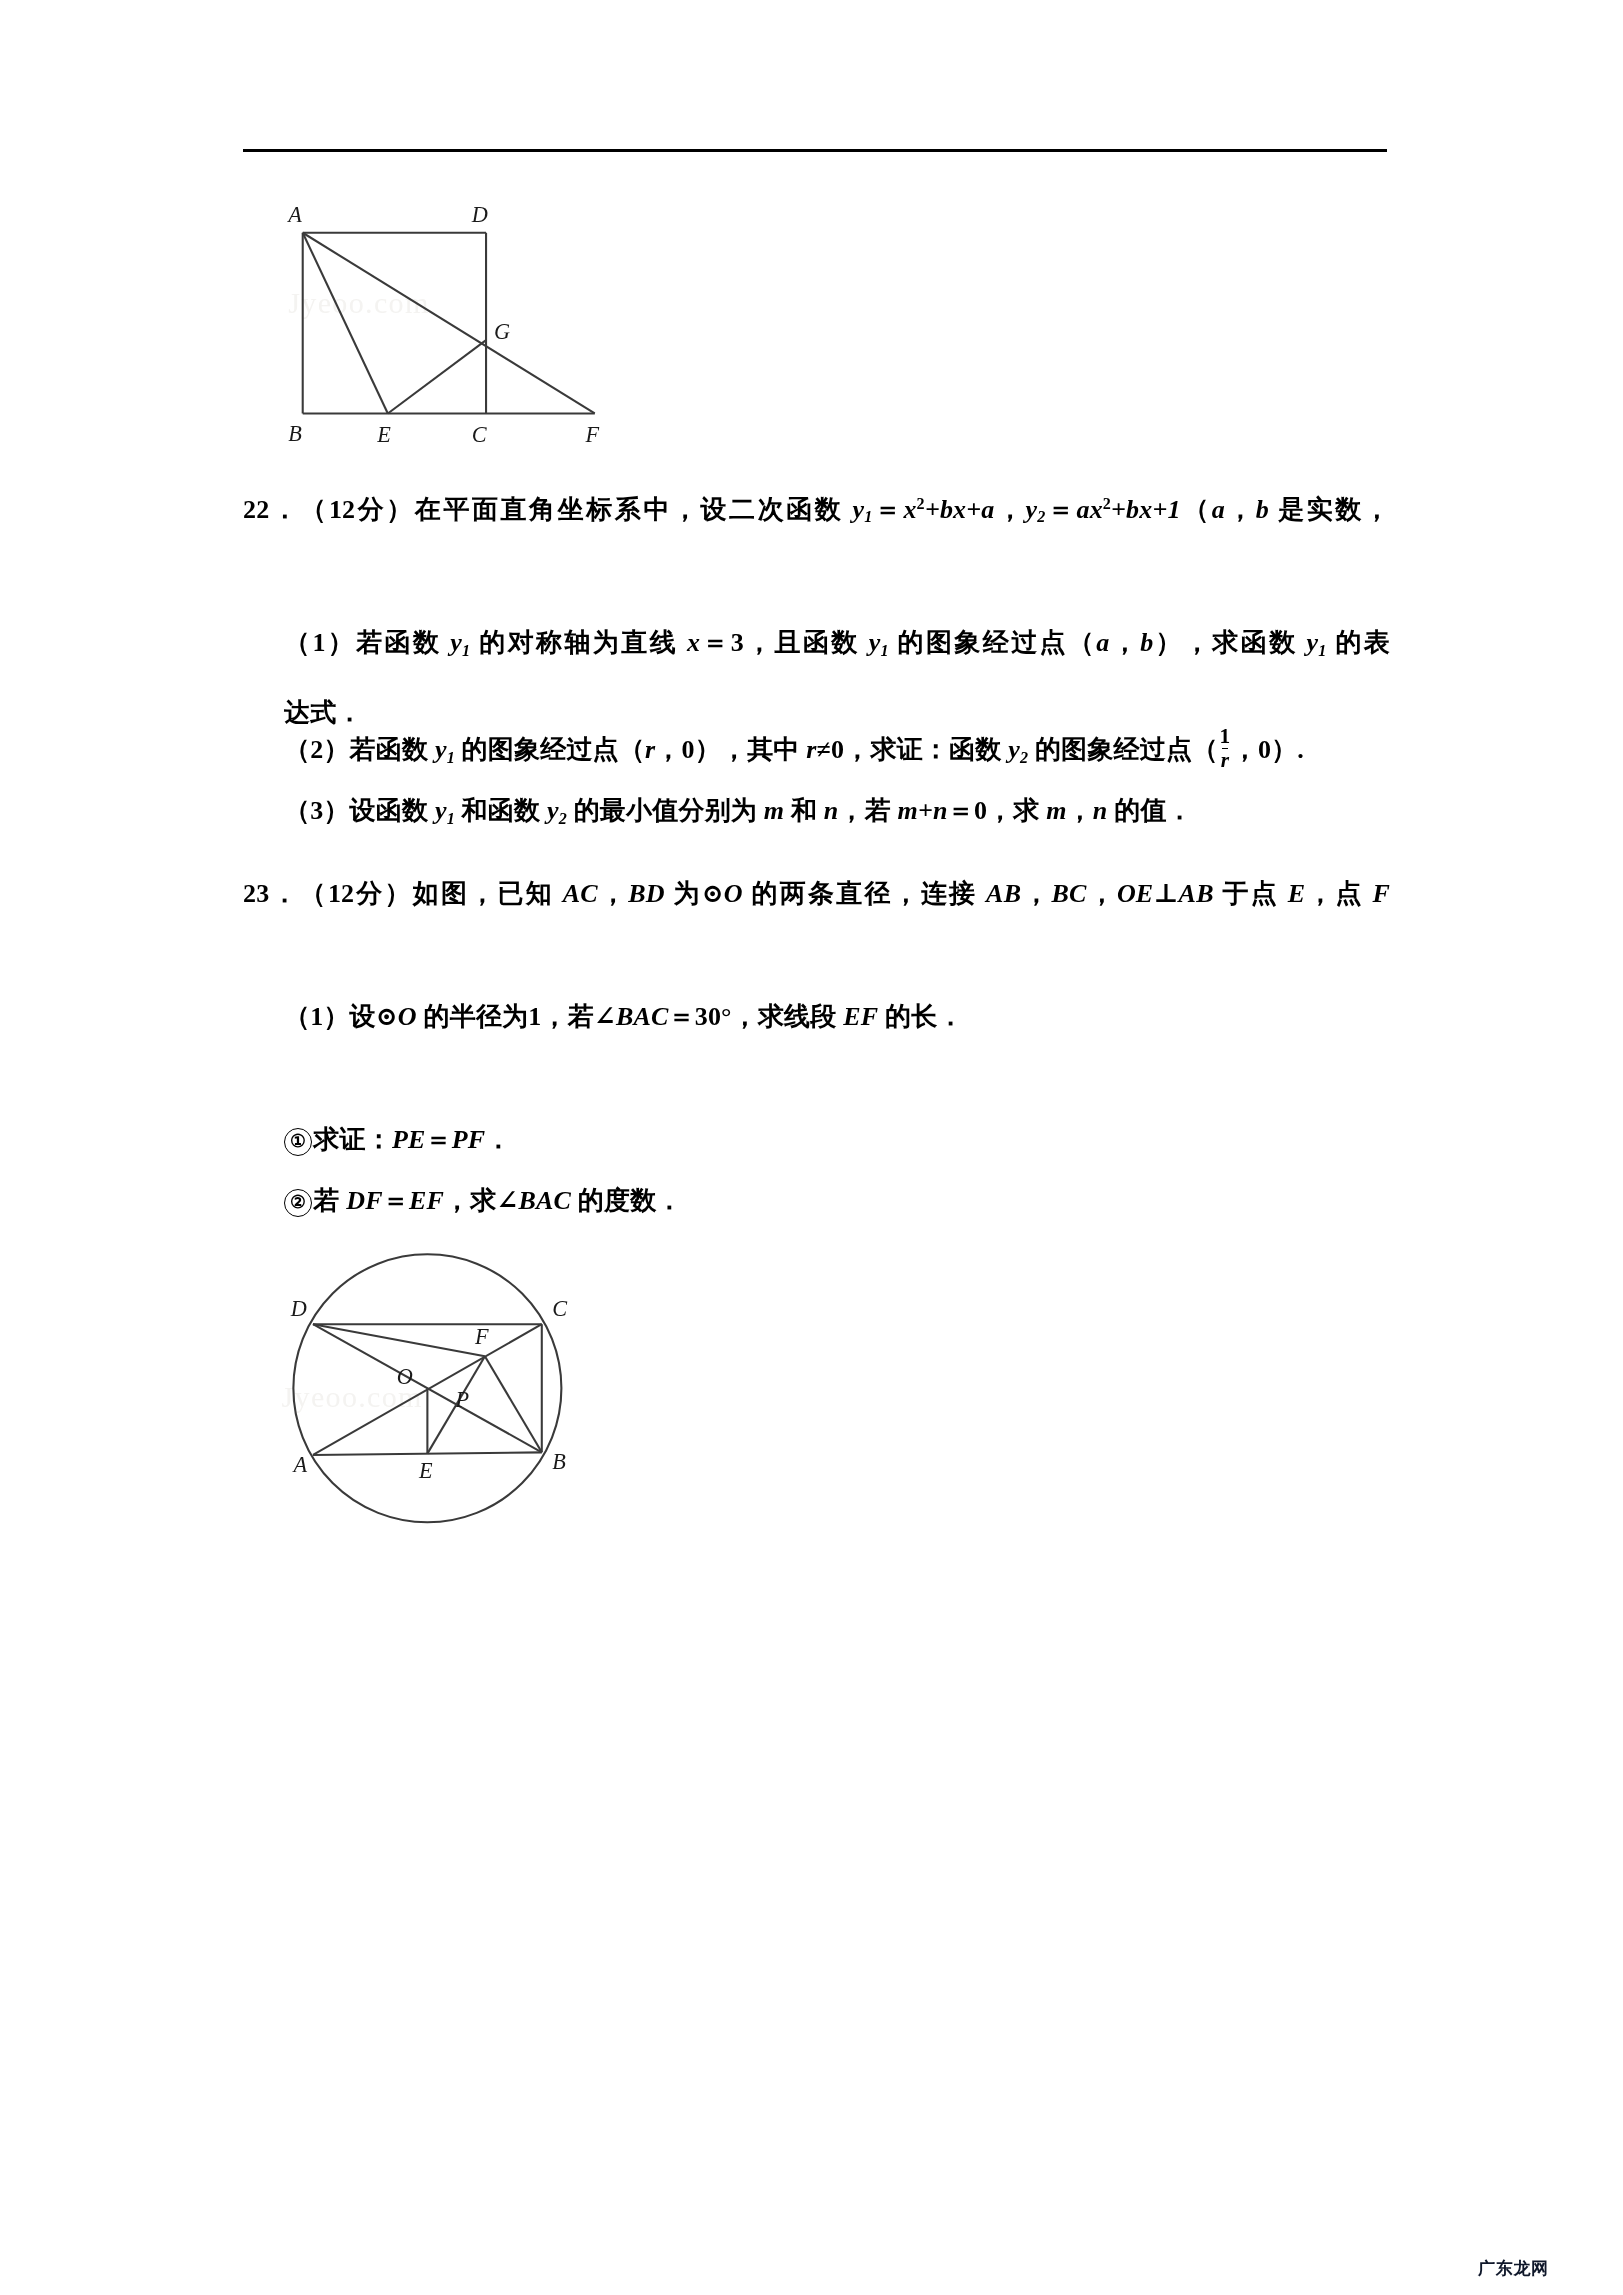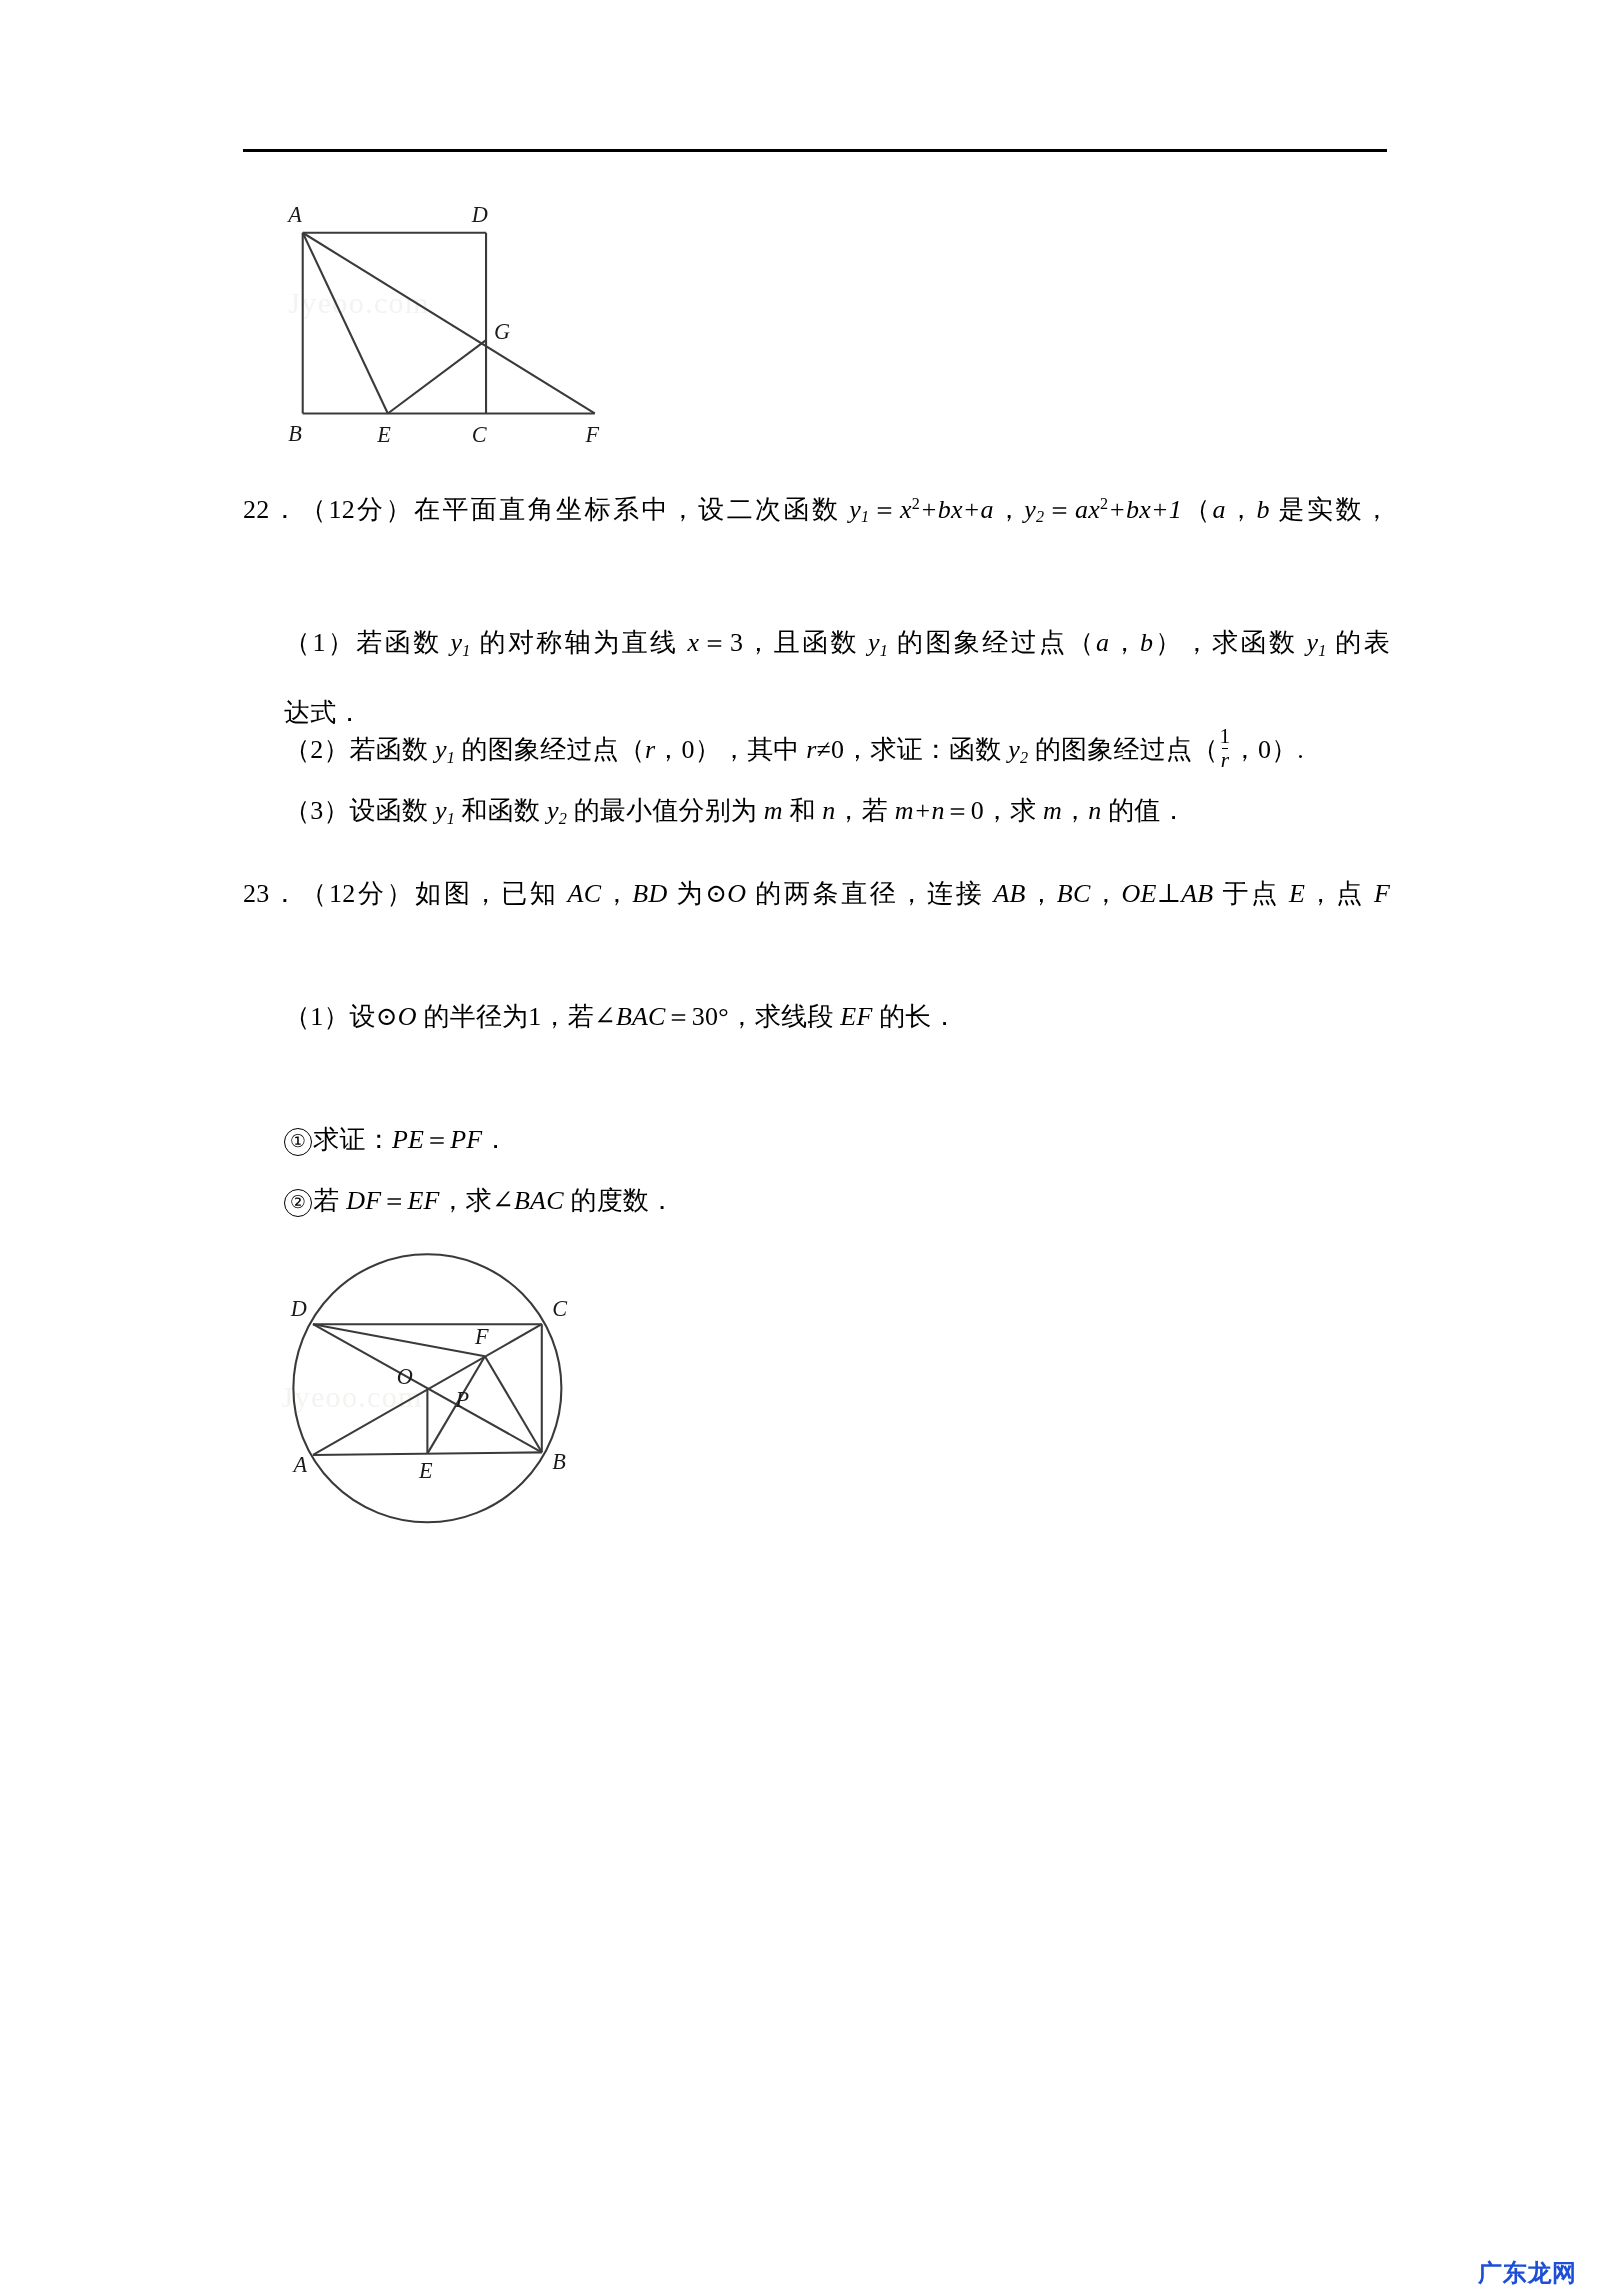--- a/index.html
+++ b/index.html
@@ -64,20 +64,21 @@
     width: 1147px;
     font-size: 26px;
     line-height: 62px;
     letter-spacing: 0.2px;
     text-align: justify;
     text-justify: inter-character;
   }
   .qline {
     display: block;
     white-space: nowrap;
+    font-weight: bold;
   }
   .qline.just {
     white-space: normal;
     text-align: justify;
     text-align-last: justify;
   }
   .indent1 { padding-left: 41px; }
   .indent2 { padding-left: 41px; }
 
   i.var {
@@ -116,23 +117,23 @@
     font-size: 17.7px;
     font-style: normal;
     vertical-align: 0.7px;
     margin-right: 1.3px;
   }
   .wm-brand {
     position: absolute;
     left: 1478px;
     top: 2257px;
     font-family: "DejaVu Sans", sans-serif;
-    font-size: 24px;
+    font-size: 17px;
     font-weight: bold;
-    color: #1d4ed8;
+    color: #0f172a;
     letter-spacing: 0.7px;
     white-space: nowrap;
     user-select: none;
     pointer-events: none;
   }
 </style>
 </head>
 <body>
 
 <div class="page">

